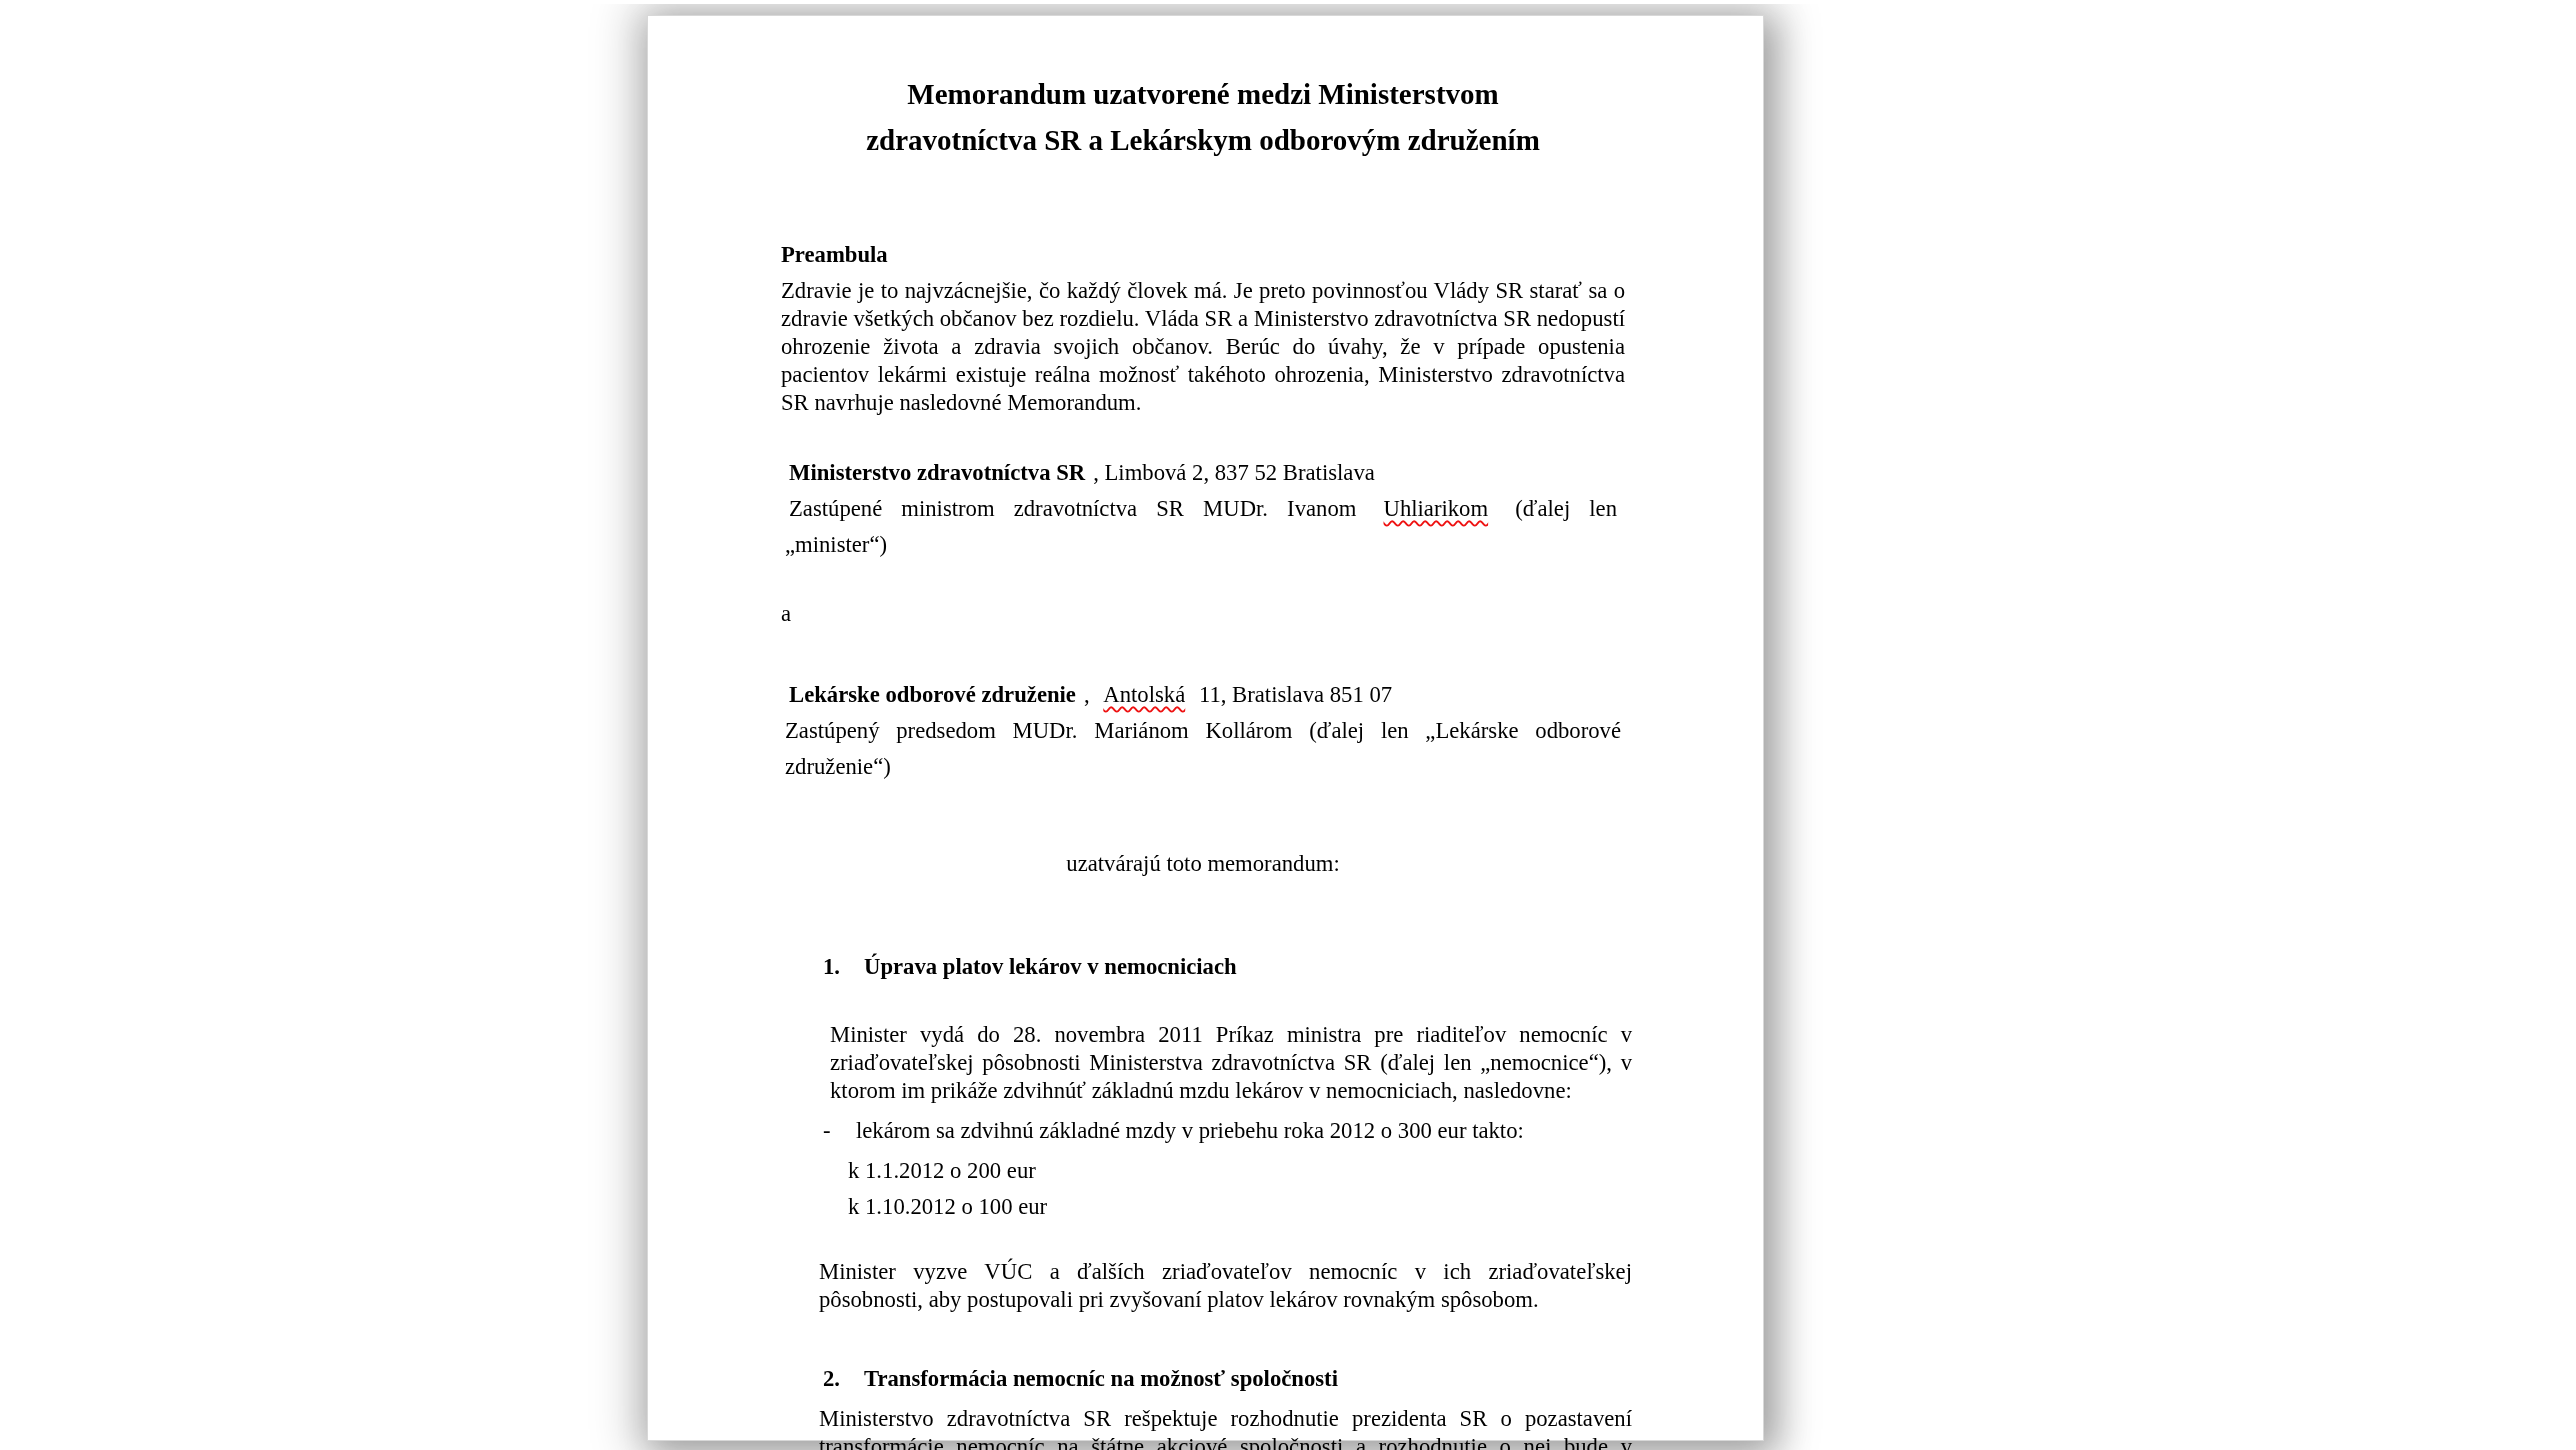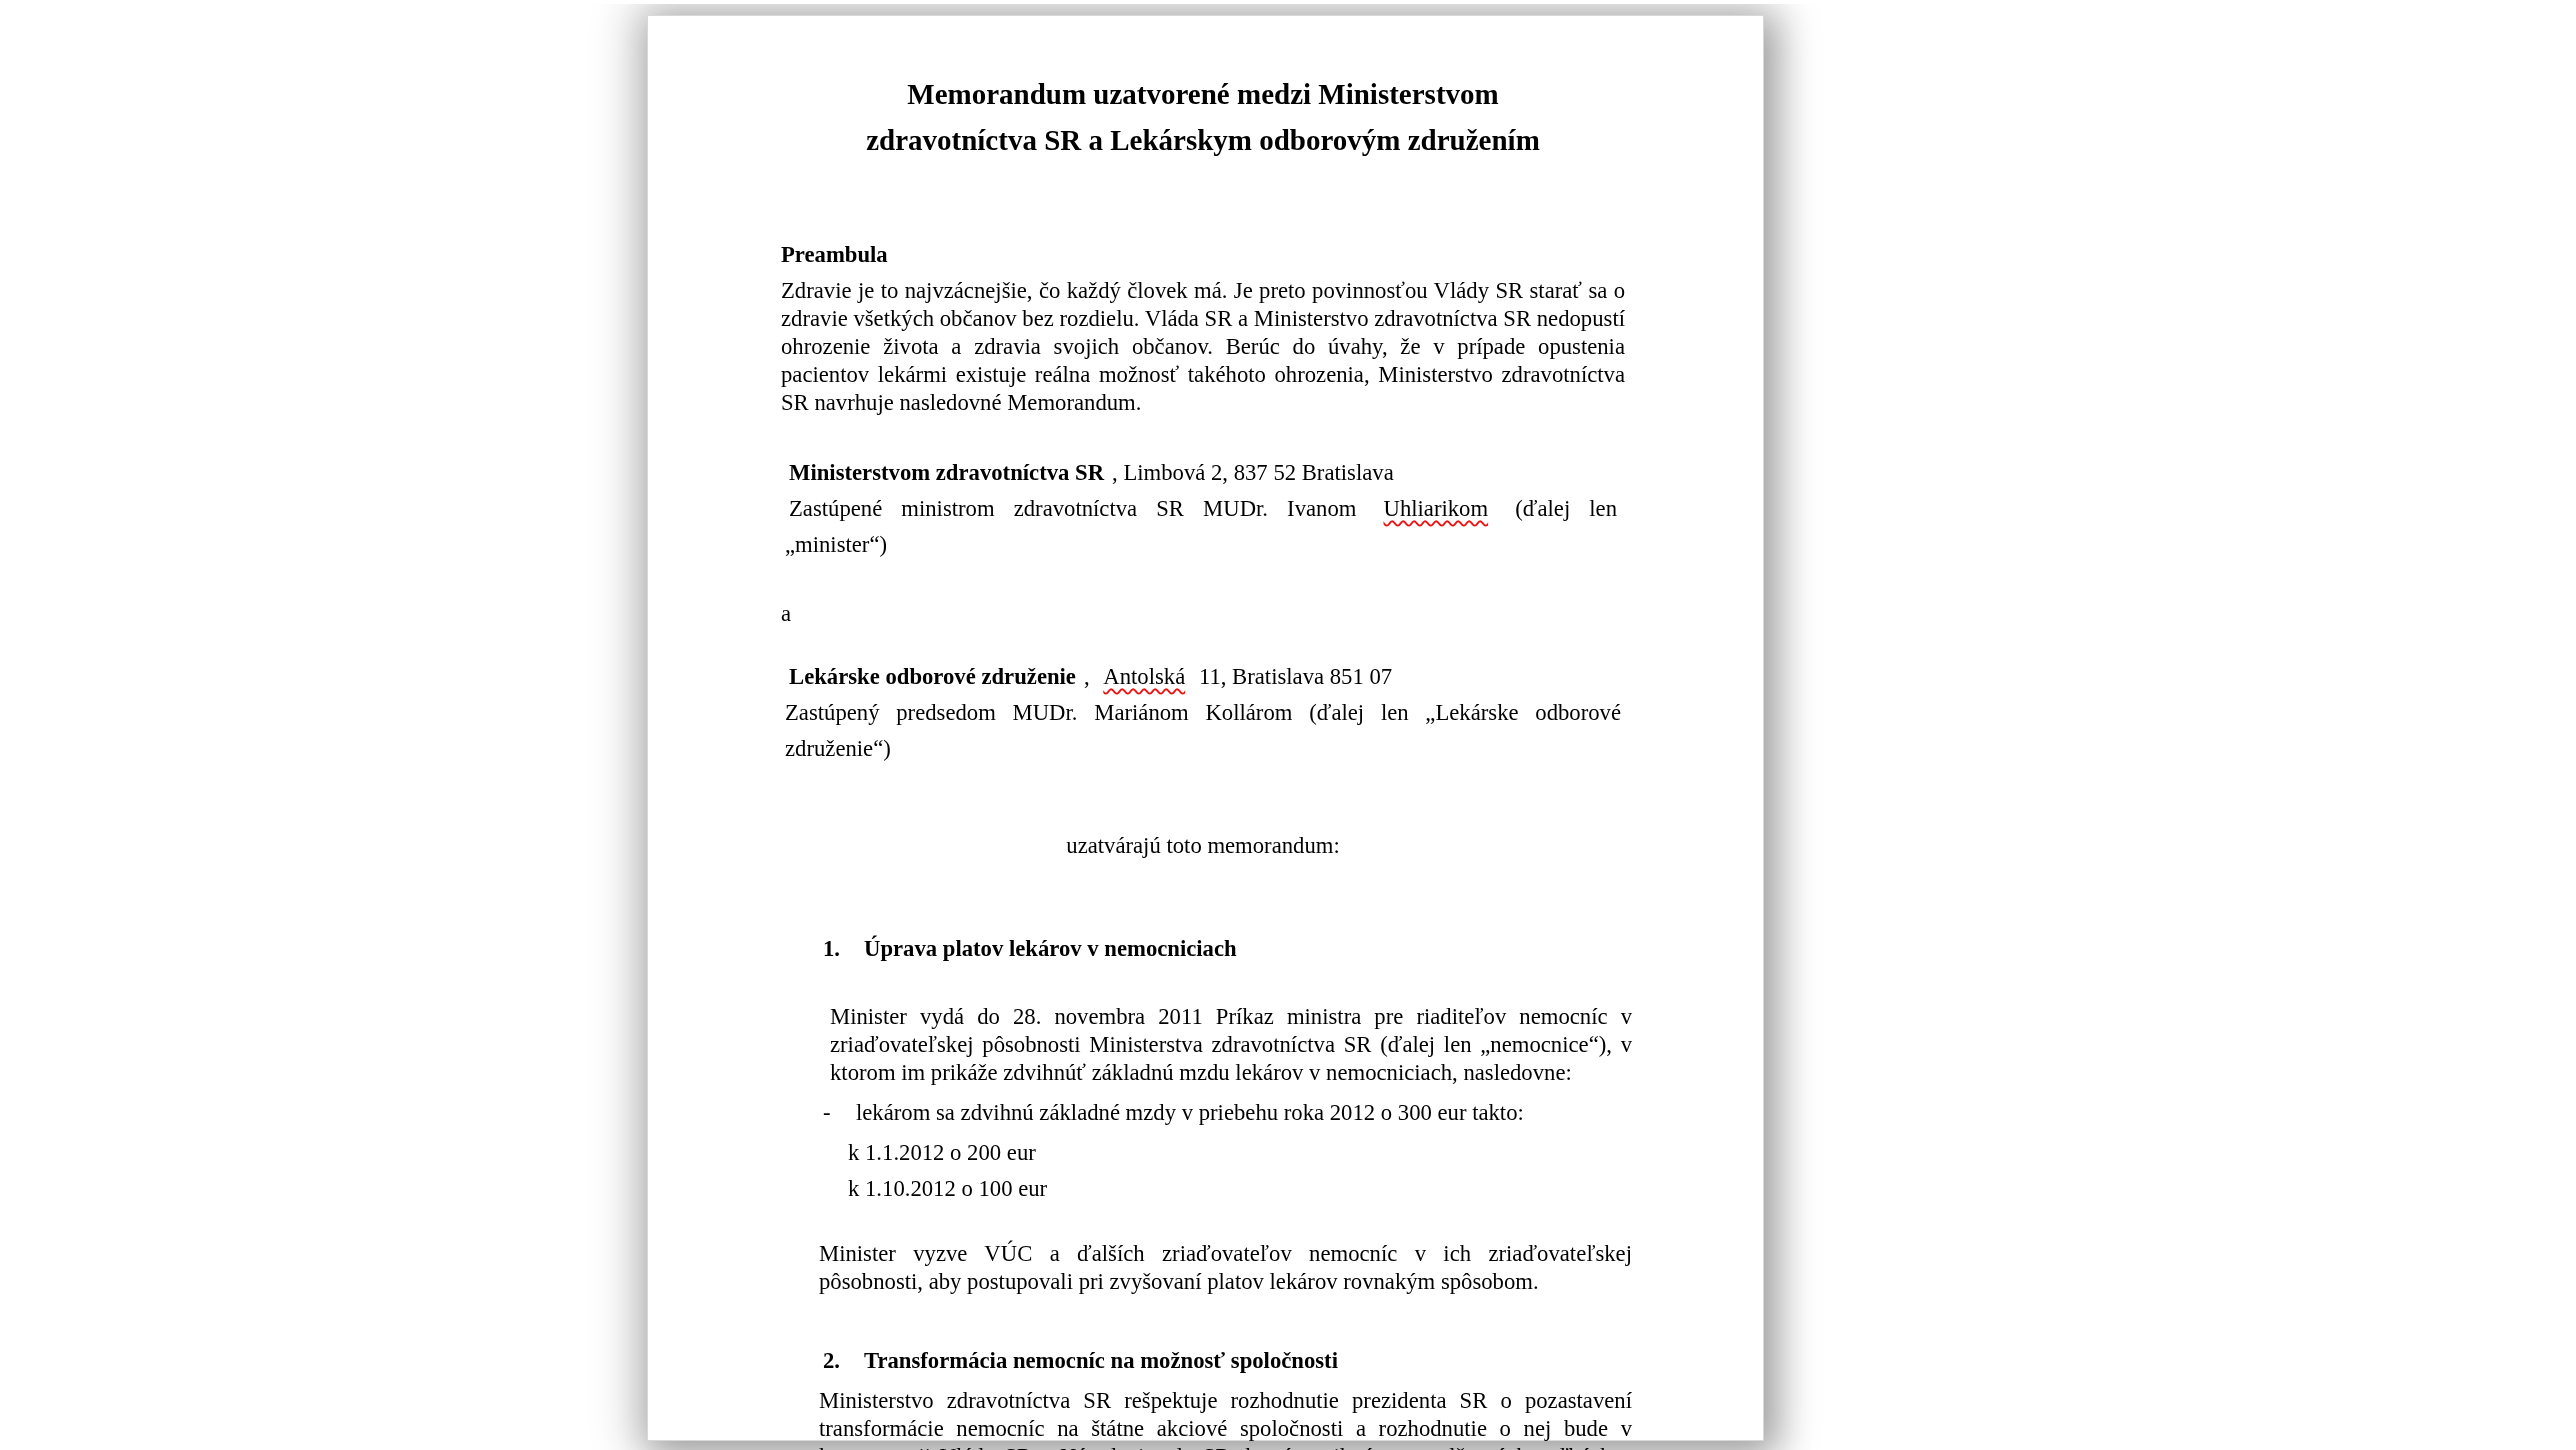--- a/index.html
+++ b/index.html
@@ -41,21 +41,21 @@
     text-decoration-line: underline;
     text-decoration-style: wavy;
     text-decoration-color: #ee1111;
     text-decoration-thickness: 1.8px;
     text-underline-offset: 4.2px;
     text-decoration-skip-ink: none;
   }
   .preamble-head { margin-top: 70px; font-weight: bold; }
   .party-1 { margin-top: 30px; }
   .connector { margin-top: 29px; }
-  .party-2 { margin-top: 23px; }
+  .party-2 { margin-top: 41px; }
   .clause { margin-top: 57px; text-align: center; }
   .section { margin-left: 34px; width: 829px; }
   .sec-head { display: flex; font-weight: bold; }
   .sec-head .num { flex: none; width: 41px; }
   .sec1-head { margin-top: 59px; }
   .sec1-para { margin-top: 28px; margin-left: 11px; }
   .bullet { display: flex; }
   .bullet .dash { flex: none; width: 33px; }
   .sub-line { padding-left: 33px; }
   .sec1-para2 { margin-top: 29px; }
@@ -70,21 +70,21 @@
 
     <div class="title">
       <div>Memorandum uzatvorené medzi Ministerstvom</div>
       <div>zdravotníctva SR a Lekárskym odborovým združením</div>
     </div>
 
     <div class="preamble-head">Preambula</div>
     <div class="just">Zdravie je to najvzácnejšie, čo každý človek má. Je preto povinnosťou Vlády SR starať sa o zdravie všetkých občanov bez rozdielu. Vláda SR a Ministerstvo zdravotníctva SR nedopustí ohrozenie života a zdravia svojich občanov. Berúc do úvahy, že v prípade opustenia pacientov lekármi existuje reálna možnosť takéhoto ohrozenia, Ministerstvo zdravotníctva SR navrhuje nasledovné Memorandum.</div>
 
     <div class="party-1">
-      <div><span class="bold">Ministerstvom zdravotníctva SR</span><span>, Limbová 2, 837 52 Bratislava</span></div>
+      <div><span class="bold">Ministerstvo zdravotníctva SR</span><span>, Limbová 2, 837 52 Bratislava</span></div>
       <div class="just-line"><span>Zastúpené ministrom zdravotníctva SR MUDr. Ivanom </span><span class="spell-error">Uhliarikom</span><span> (ďalej len</span></div>
       <div>„minister“)</div>
     </div>
 
     <div class="connector">a</div>
 
     <div class="party-2">
       <div><span class="bold">Lekárske odborové združenie</span><span>, </span><span class="spell-error">Antolská</span><span> 11, Bratislava 851 07</span></div>
       <div class="just-line">Zastúpený predsedom MUDr. Mariánom Kollárom (ďalej len „Lekárske odborové</div>
       <div>združenie“)</div>

